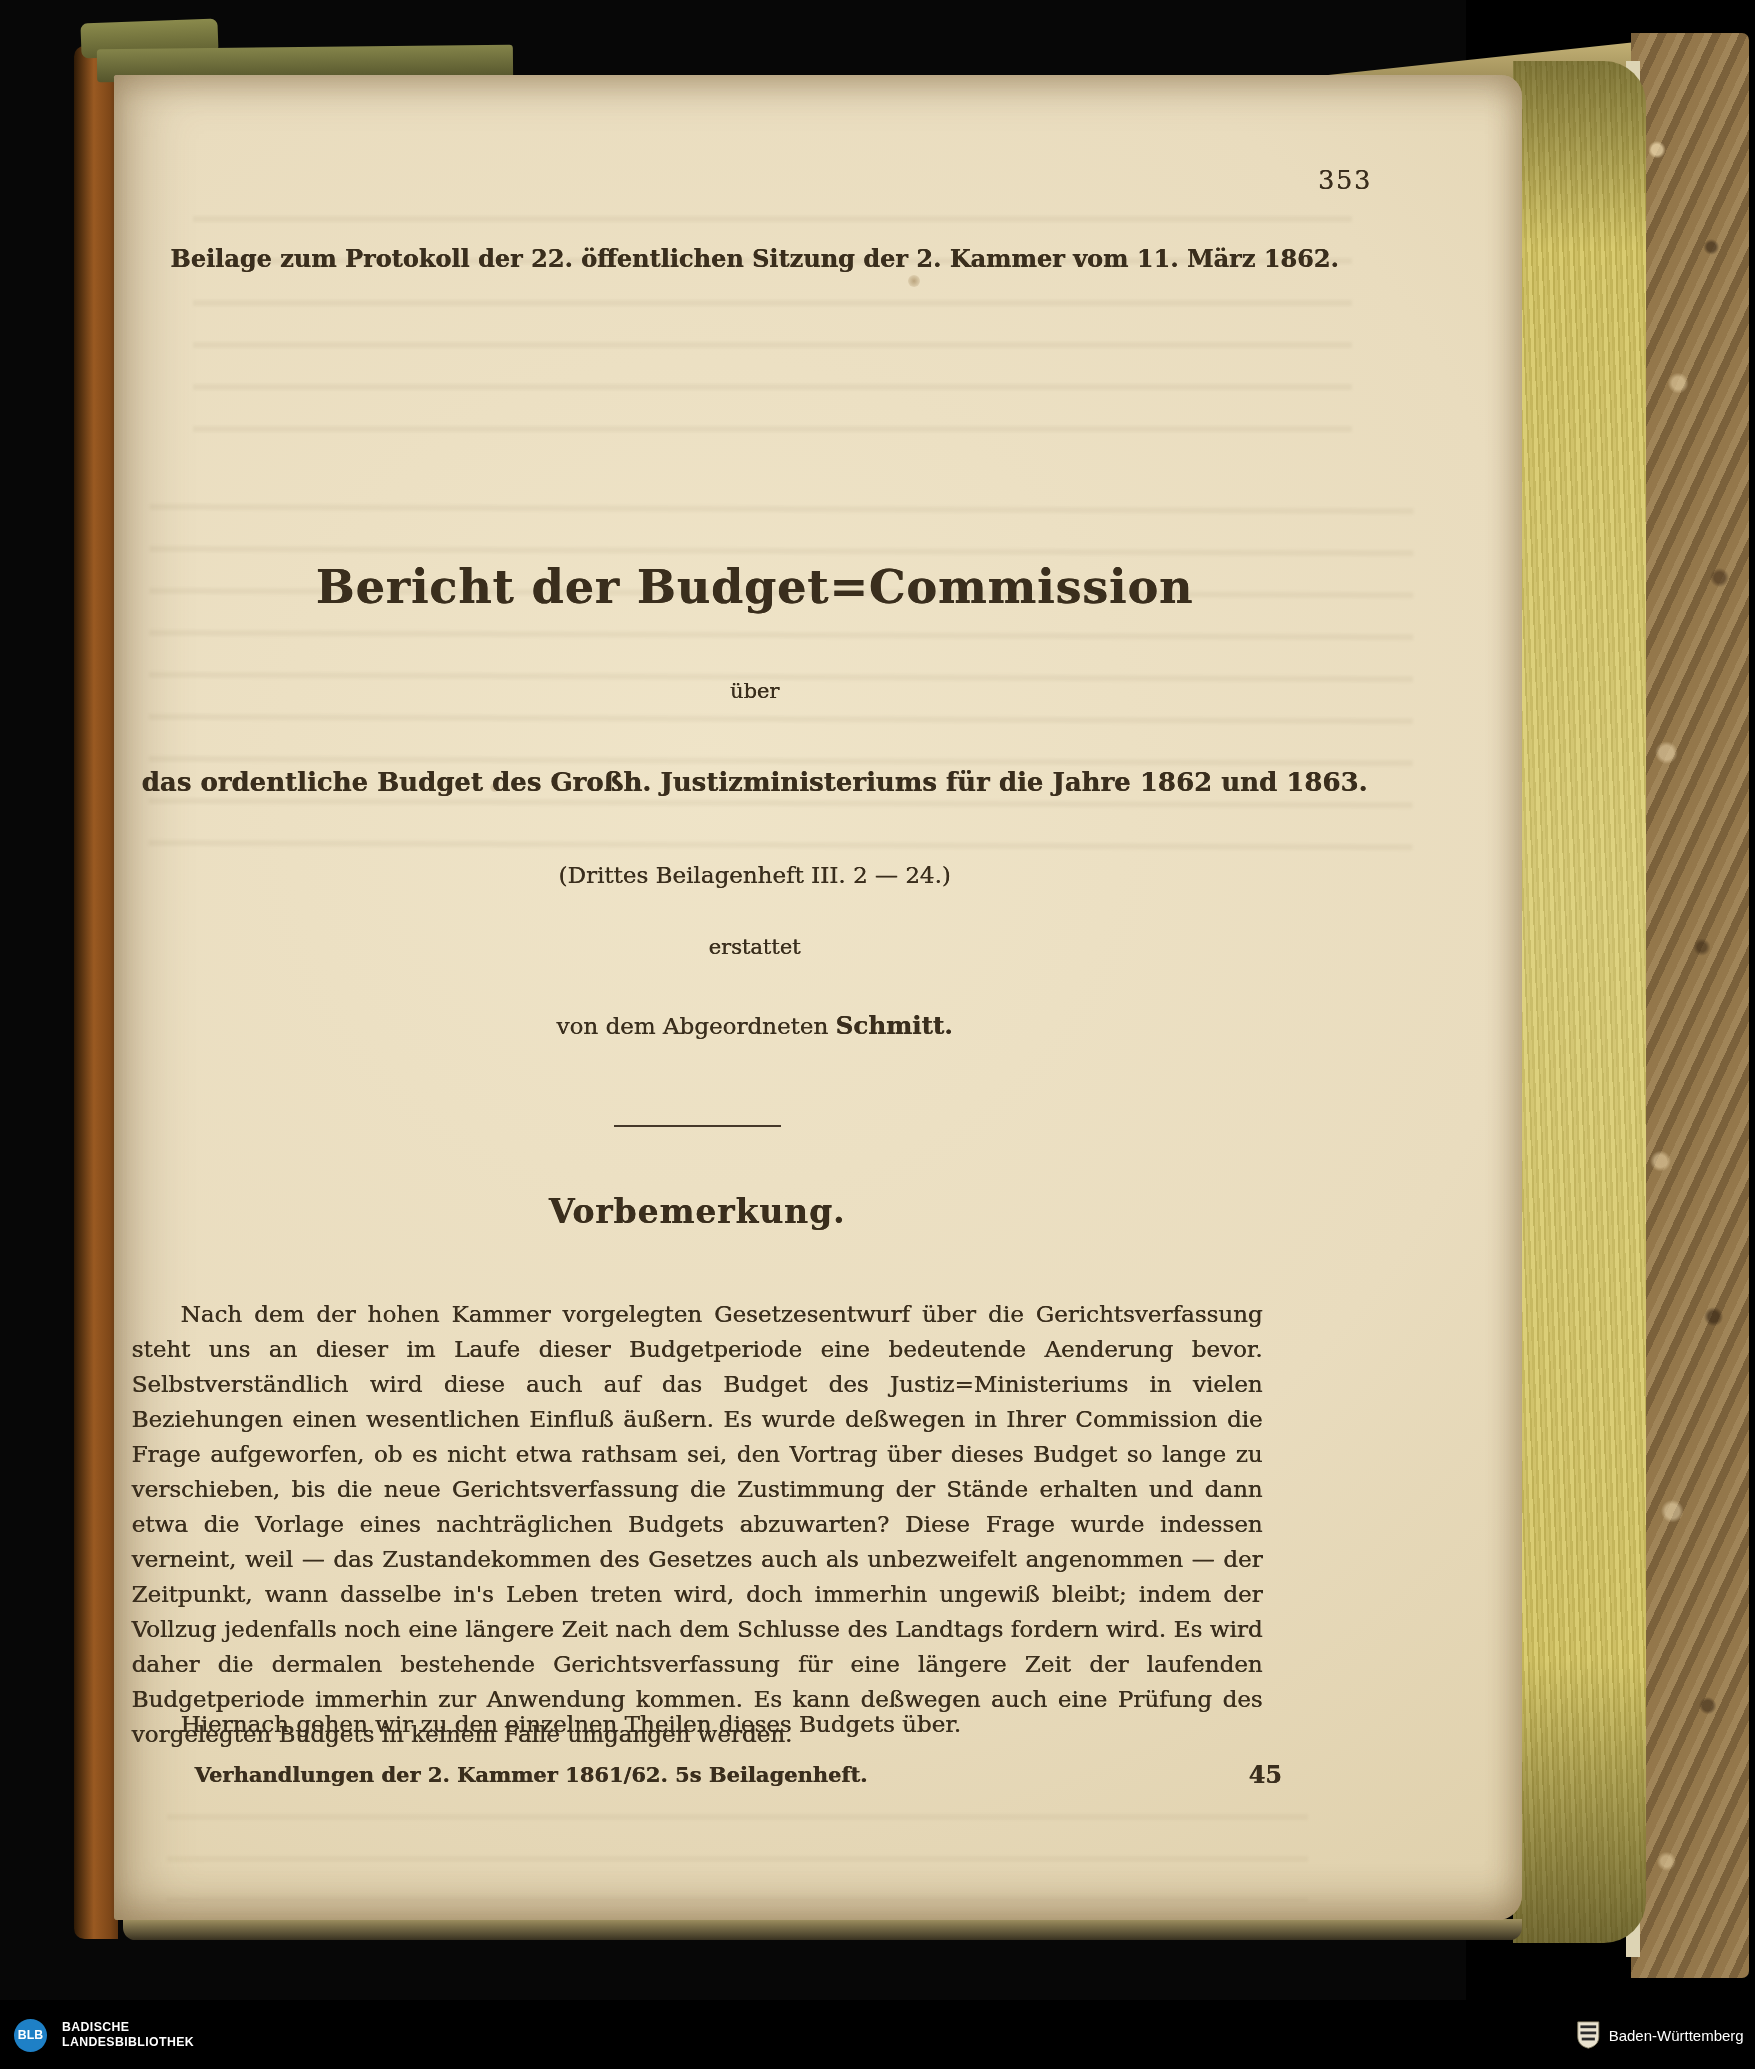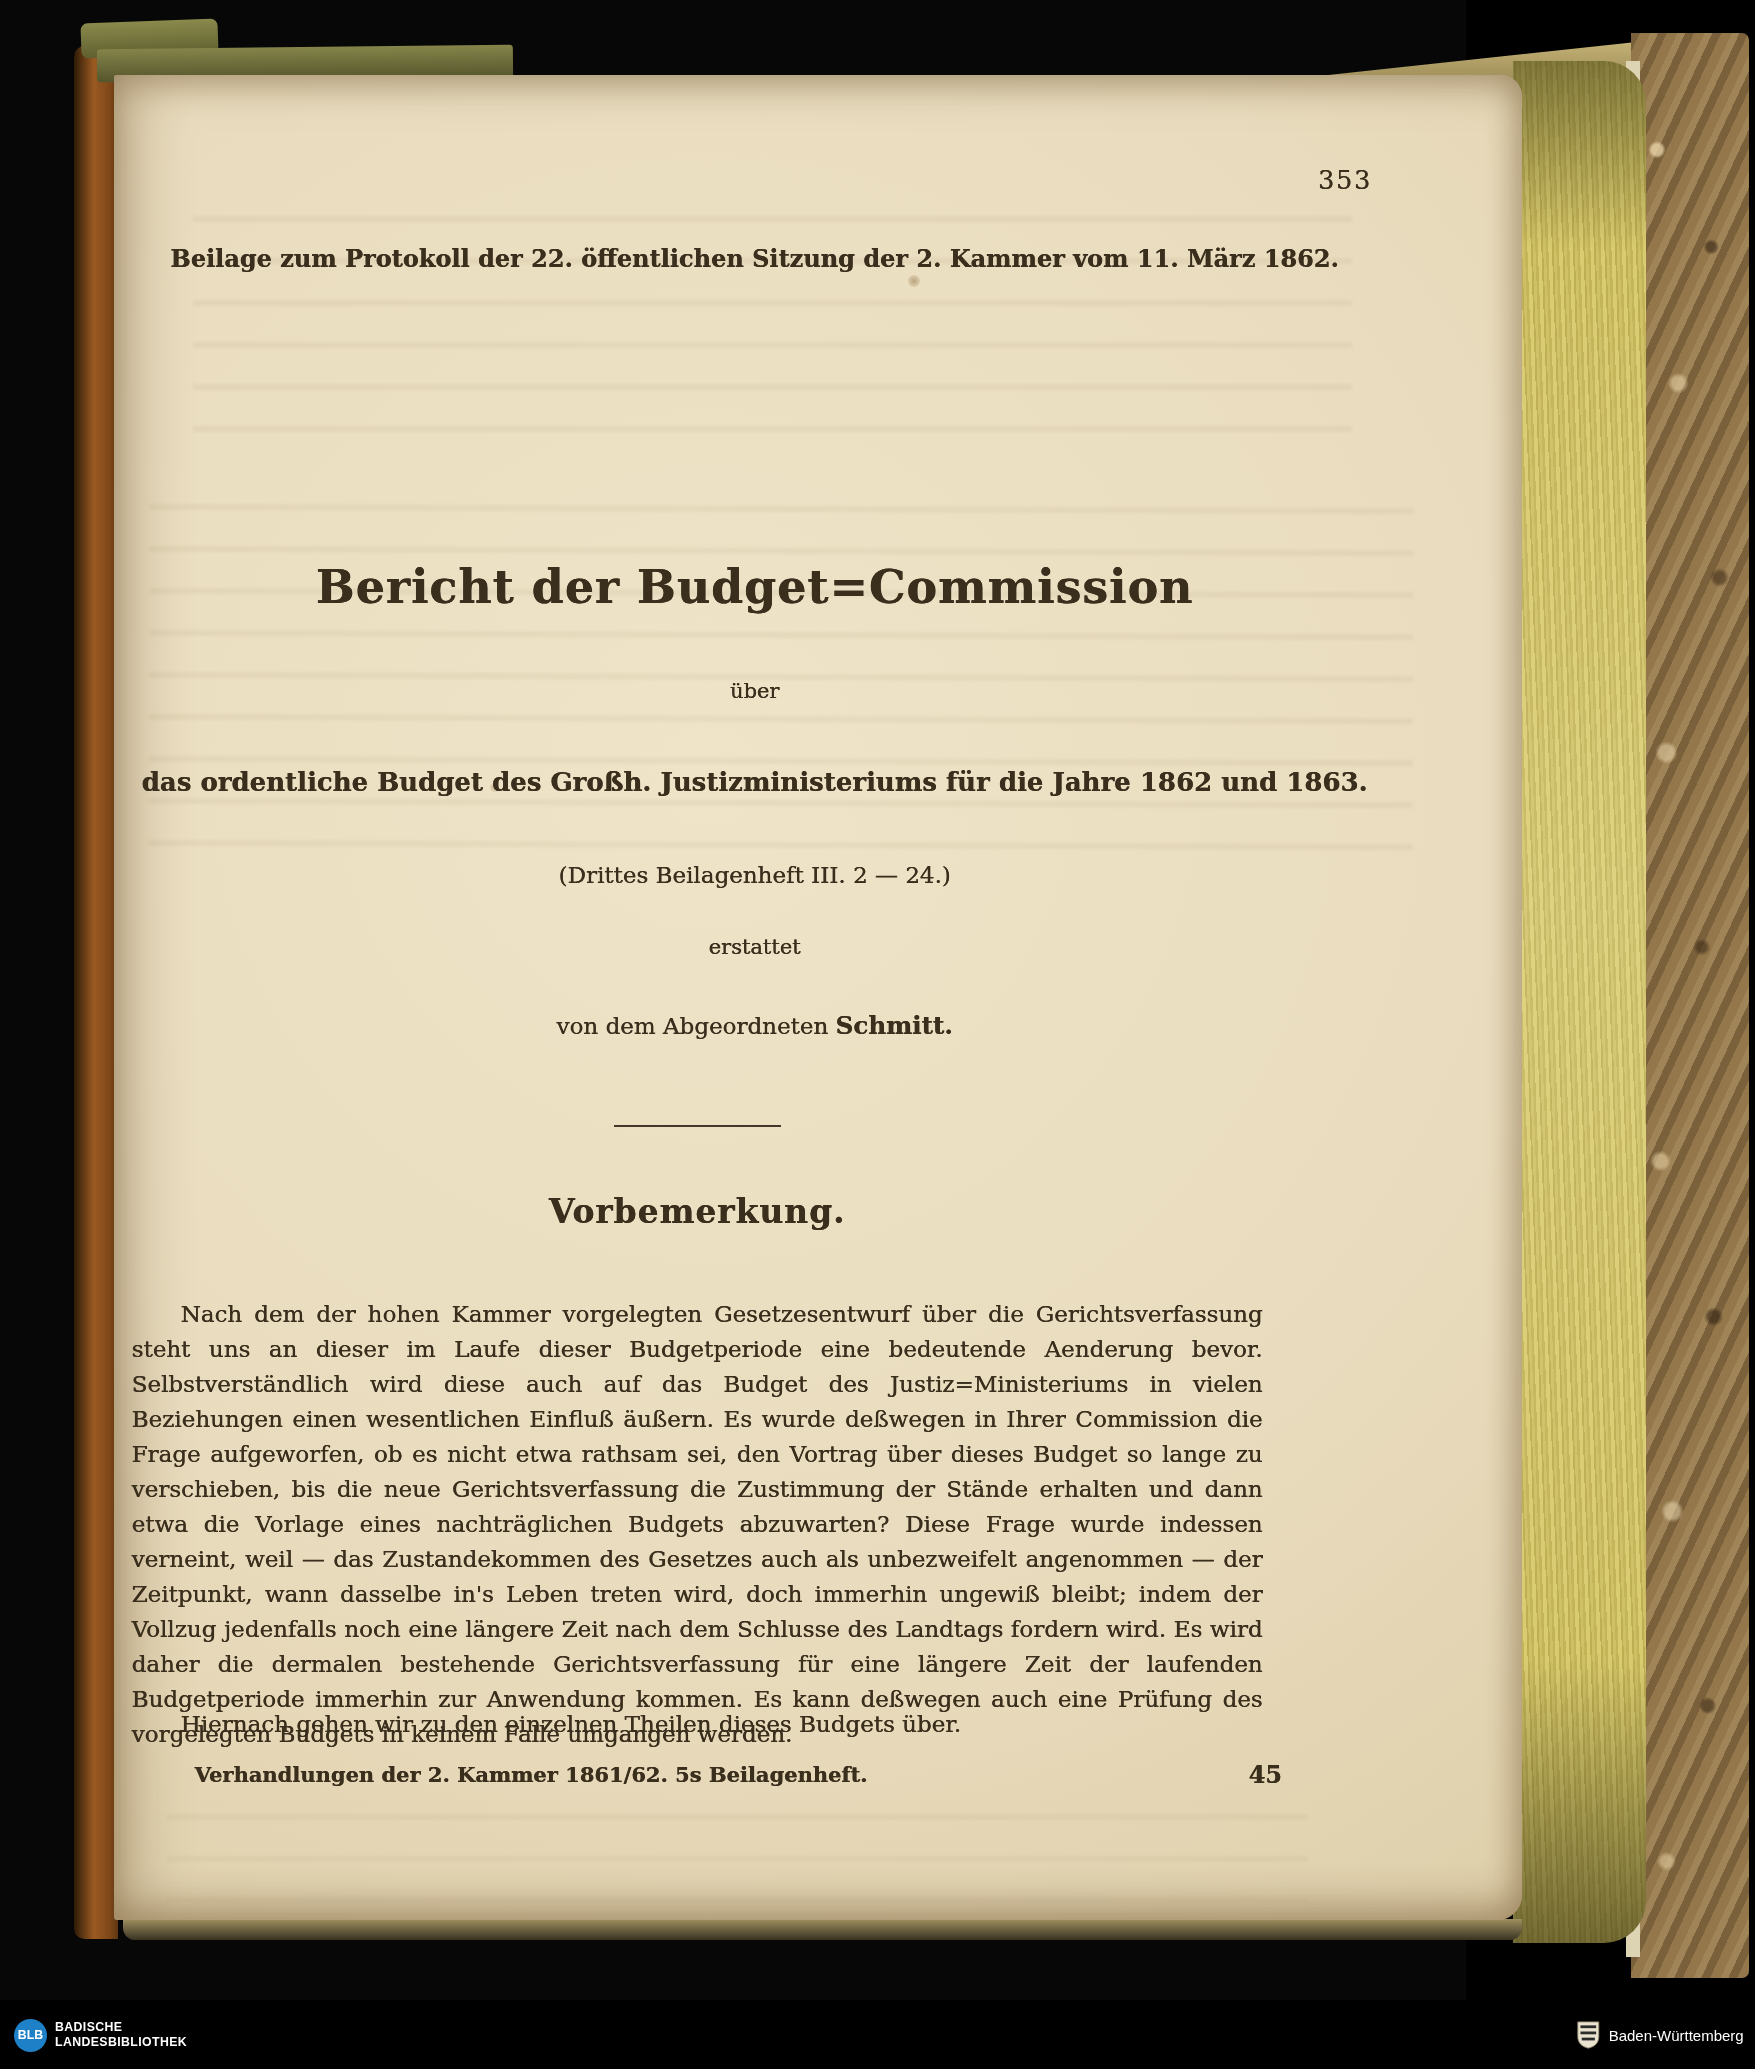--- a/index.html
+++ b/index.html
@@ -82,21 +82,21 @@
   .footer-left{position:absolute;left:63px;top:0;}
   .footer-right{position:absolute;left:1117px;top:-1.8px;font-size:24px;}
 
   
   .bottom-bar{position:absolute;left:0;top:2000px;width:1756px;height:70px;background:#000;
     display:flex;align-items:center;justify-content:space-between;box-sizing:border-box;
     padding:0 12.3px 0 14px;font-family:"Liberation Sans",sans-serif;z-index:9;}
   .blb-group{display:flex;align-items:center;gap:8px;}
   .blb-circle{width:33px;height:33px;border-radius:50%;background:#1e80c6;color:#ffffff;
     display:flex;align-items:center;justify-content:center;font-size:12.3px;font-weight:700;}
-  .blb-name{color:#fff;font-size:12.3px;font-weight:700;line-height:15px;letter-spacing:0.4px;}
+  .blb-name{color:#fff;font-size:12.3px;font-weight:700;line-height:15px;letter-spacing:0.4px;margin-left:7px;}
   .bw-group{display:flex;align-items:center;gap:8px;color:#fff;font-size:15px;}
 </style>
 </head>
 <body>
 
 <div class="photo">
 
   <div class="spine-leather"></div>
   <div class="top-green-a"></div>
   <div class="top-green-b"></div>

